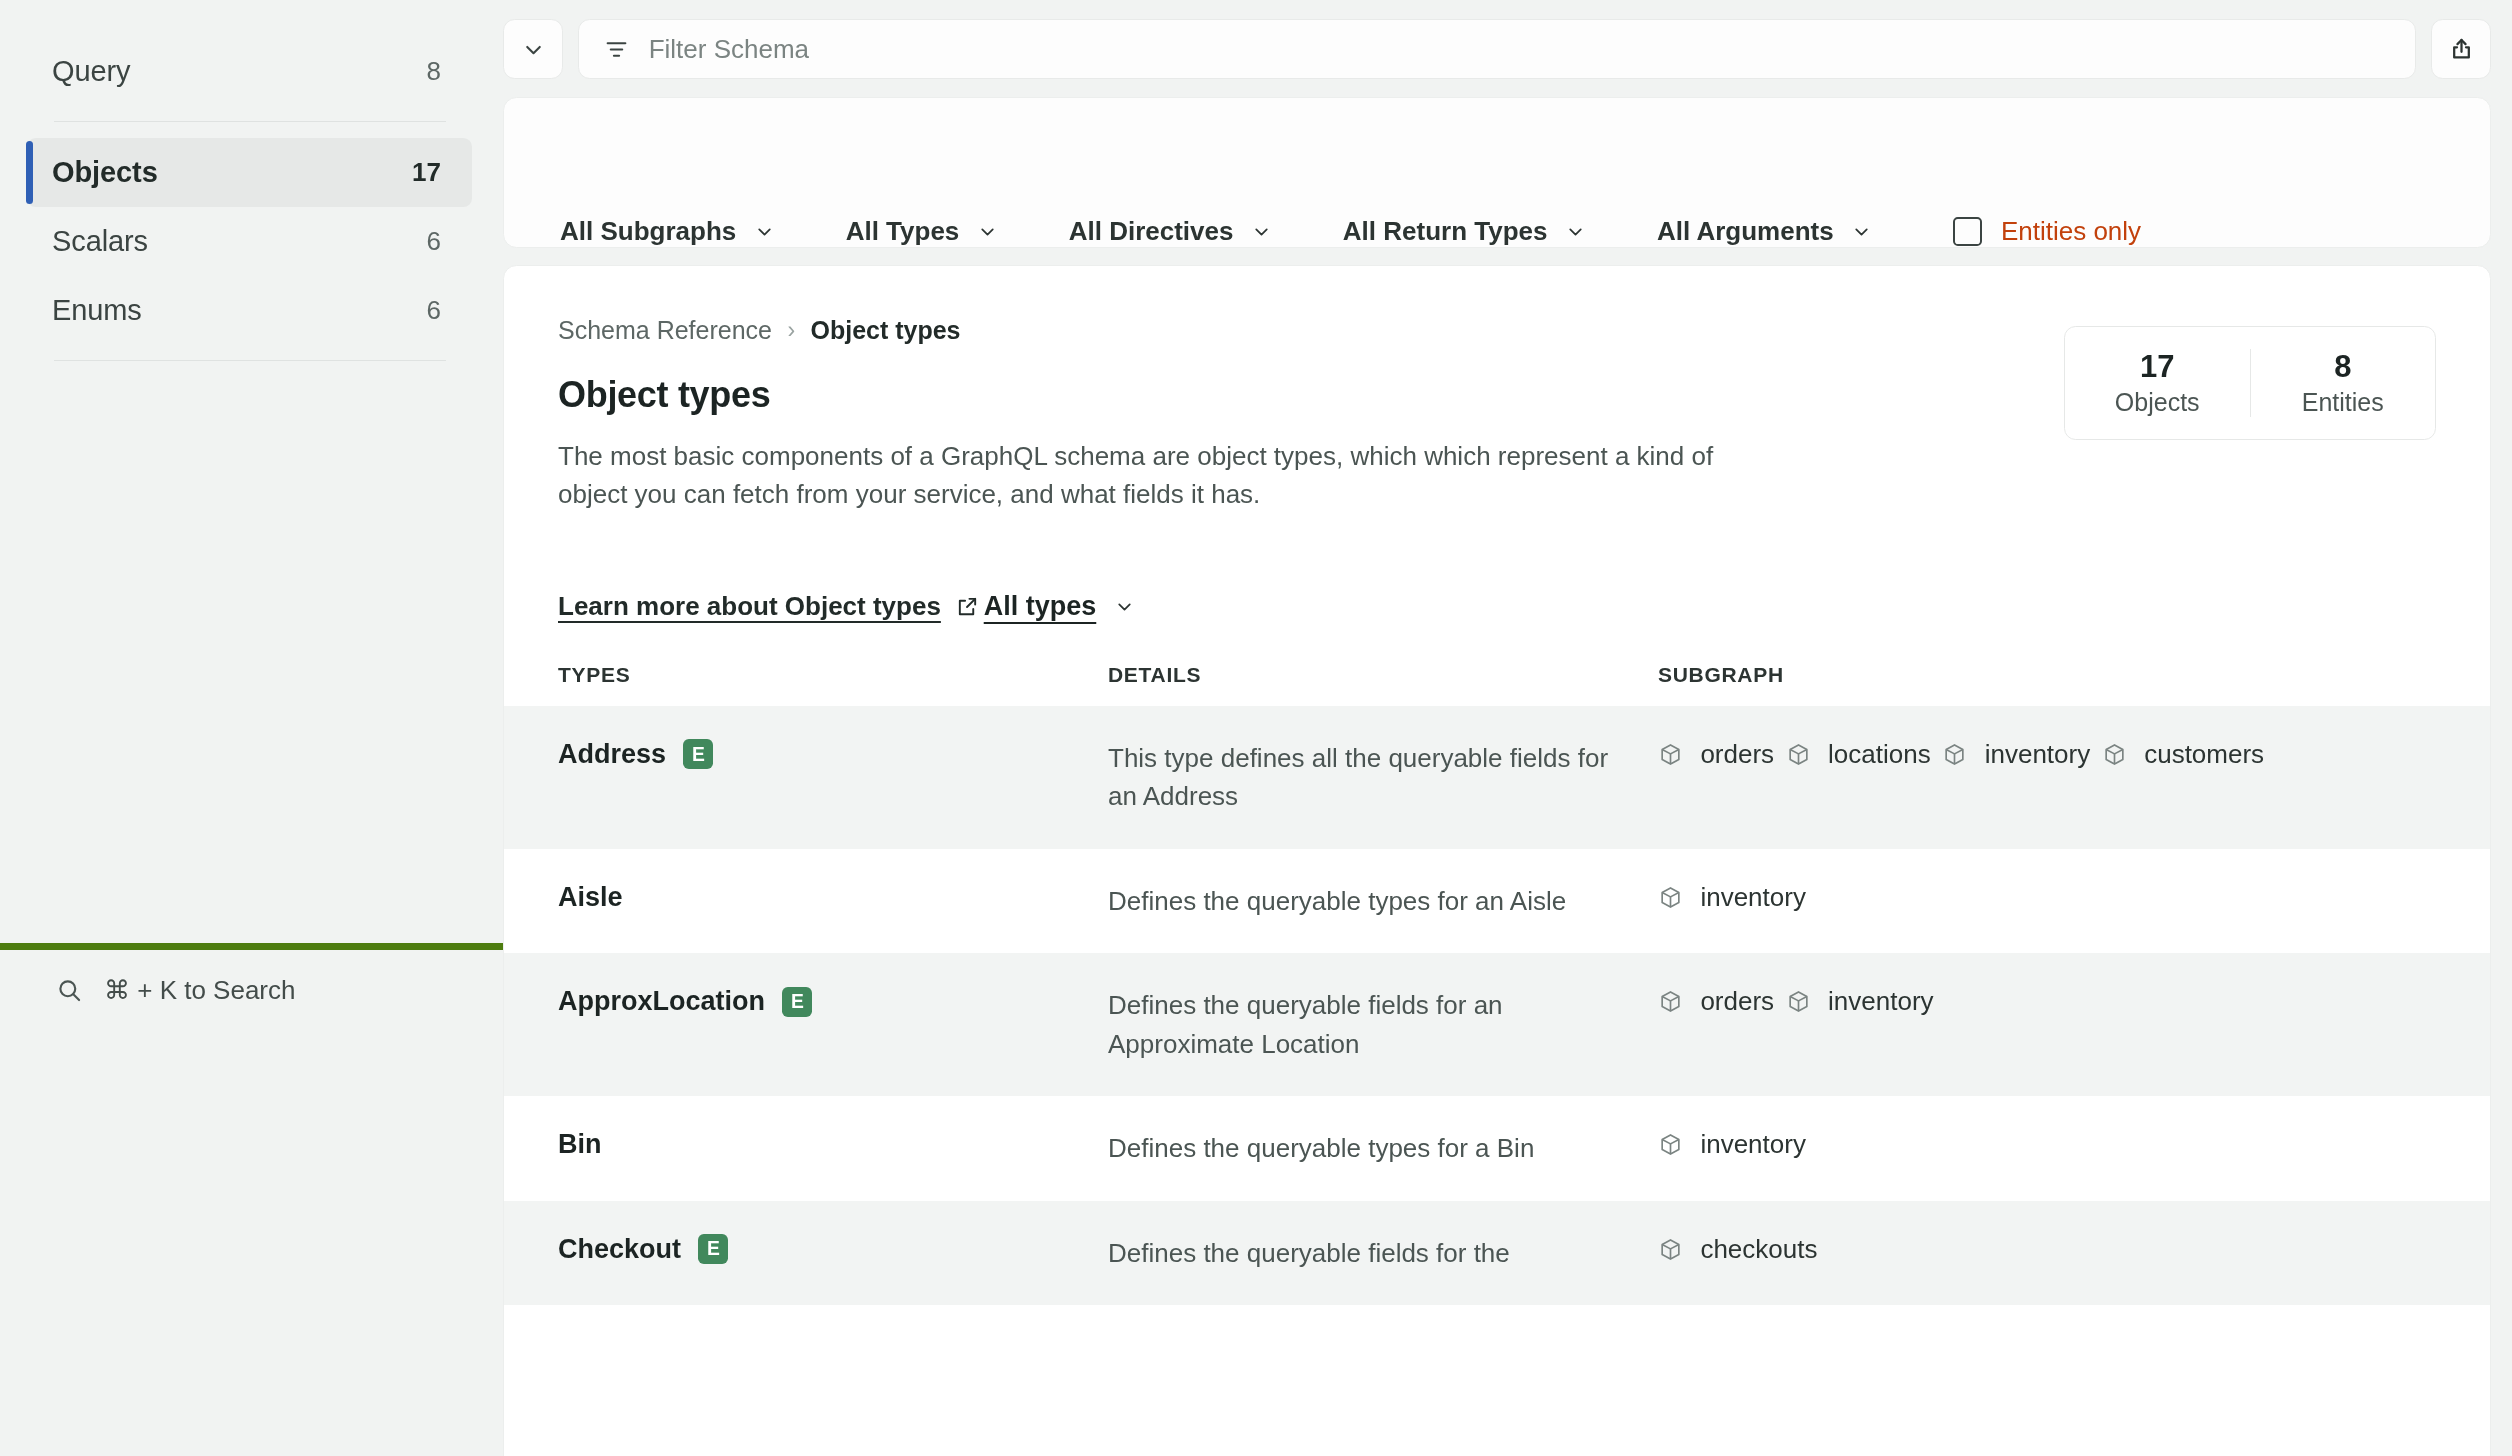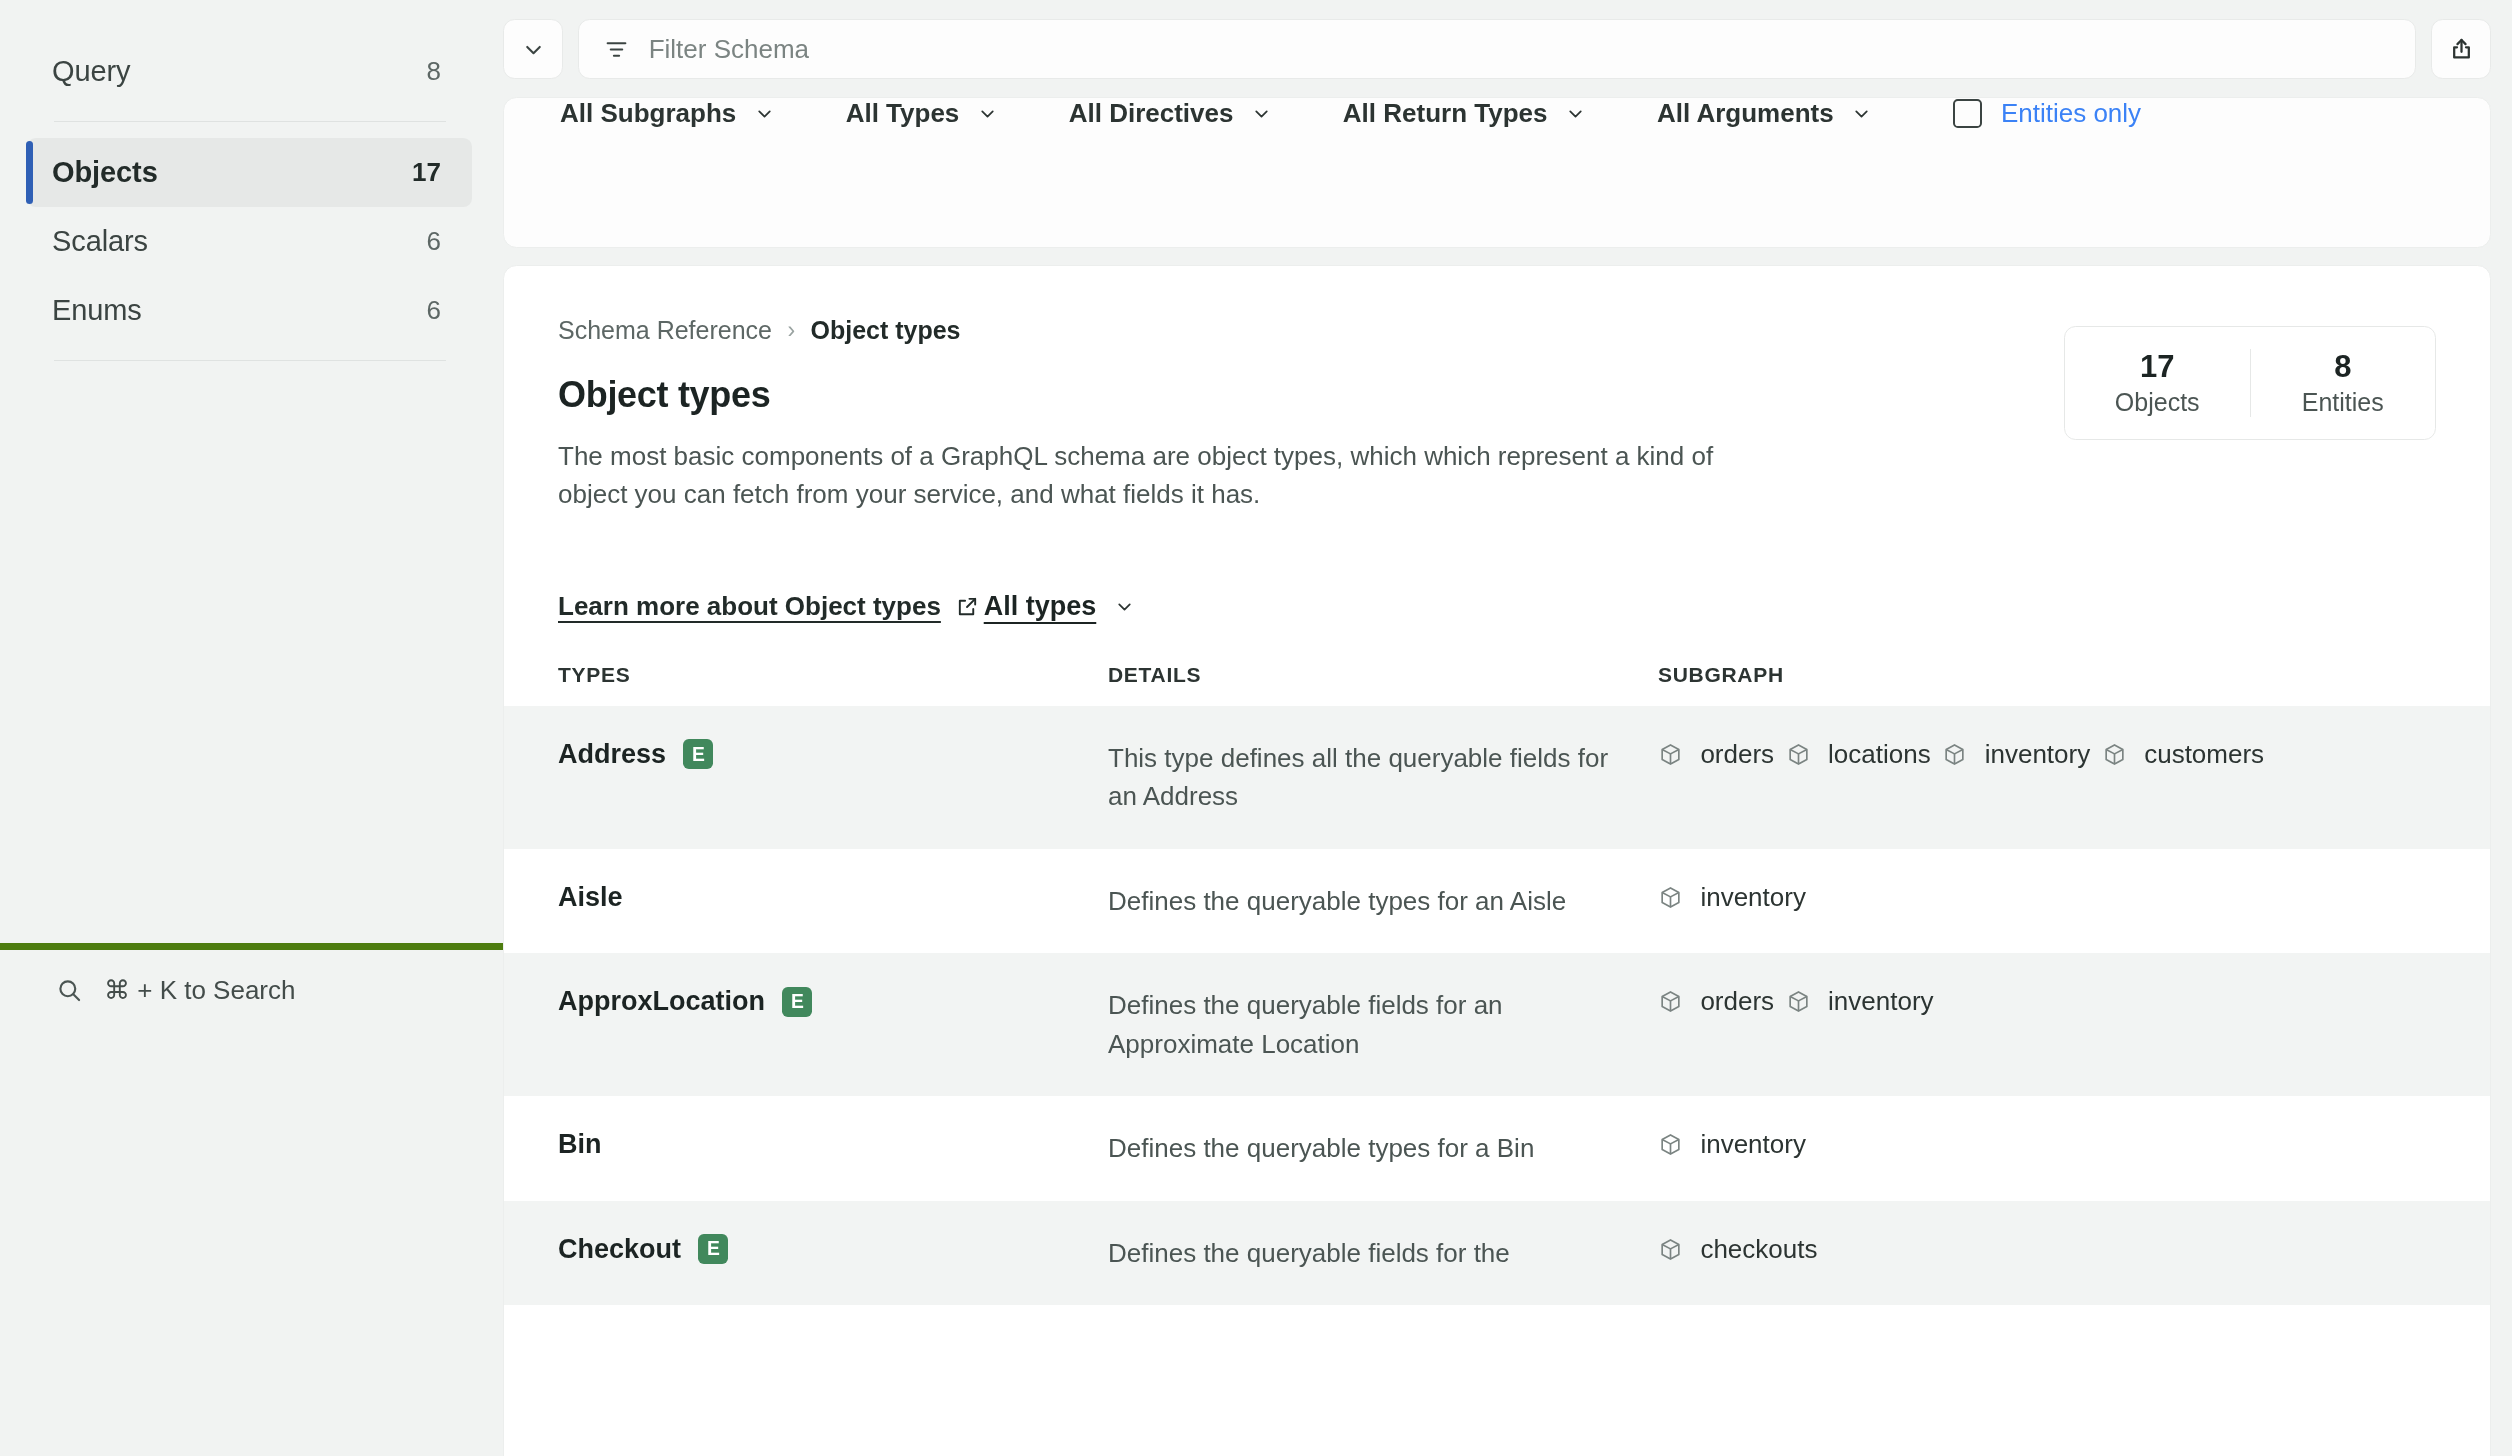--- a/index.html
+++ b/index.html
@@ -161,21 +161,21 @@
   }
   .filter-input::placeholder { color: #7b8482; }
 
   
   .facets {
     background: #fdfdfd;
     border: 1px solid #eceeed;
     border-radius: 13.5px;
     height: 151px;
     display: flex;
-    align-items: flex-start;
+    align-items: flex-end;
     padding: 0 56px;
     flex: 0 0 auto;
   }
 
   .facet {
     display: flex;
     align-items: center;
     gap: 17.4px;
     margin-right: 71px;
     cursor: pointer;
@@ -199,21 +199,21 @@
   .checkbox {
     width: 29px;
     height: 29px;
     border: 2.4px solid #3b4442;
     border-radius: 4.8px;
     flex: 0 0 auto;
   }
 
   .entities-label {
     font-size: 26px;
-    color: #3b82f6;
+    color: #c2410c;
   }
 
   
   .content {
     background: #ffffff;
     border: 1px solid #eceeed;
     border-radius: 13.5px 13.5px 0 0;
     flex: 1 1 auto;
     overflow: hidden;
     padding: 50px 0 0 0;

